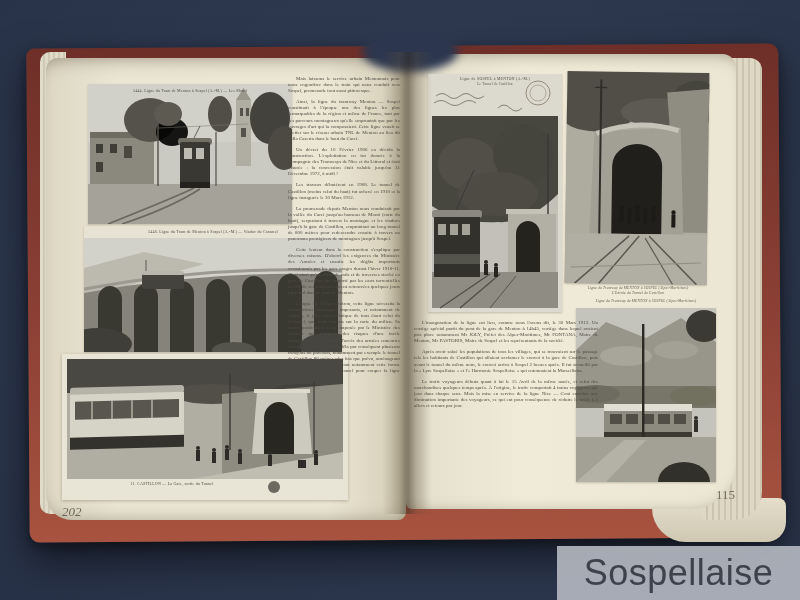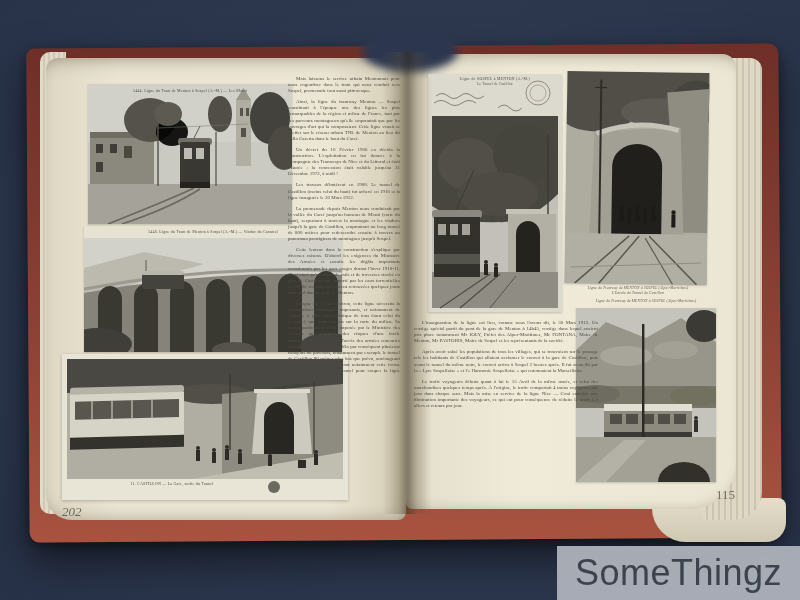--- a/index.html
+++ b/index.html
@@ -307,15 +307,15 @@
       <p>Le trafic voyageurs débuta quant à lui le 15 Avril de la même année, et celui des marchandises quelques temps après. À l'origine, le trafic comportait 4 trains voyageurs par jour dans chaque sens. Mais la mise en service de la ligne Nice — Coni entraîna une diminution importante des voyageurs, ce qui eut pour conséquence de réduire le trafic à 2 allers et retours par jour.</p>
     </div>
 
     <div class="pn pn-left">202</div>
     <div class="pn pn-right">115</div>
 
     <div class="gutter-shade"></div>
   </div>
 
   <div class="watermark">
-    <span>SomeThingz</span>
+    <span>Sospellaise</span>
   </div>
 </div>
 
 </body></html>

